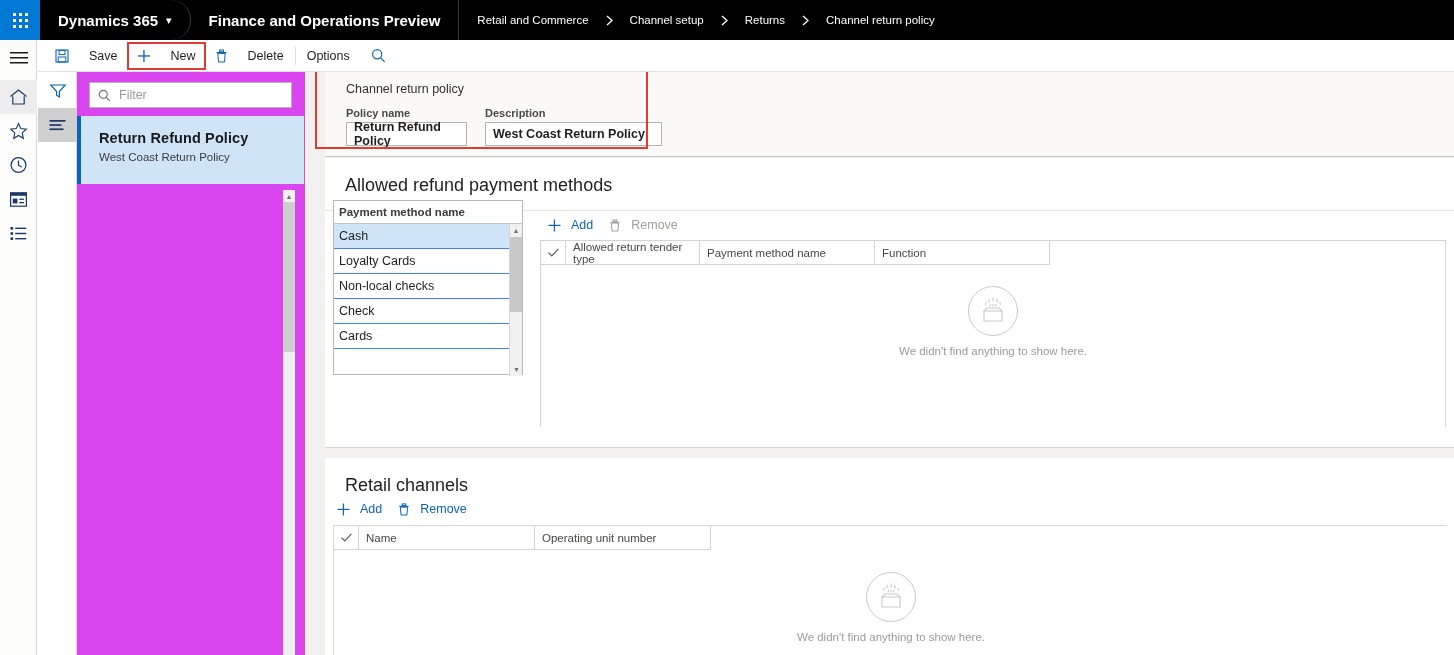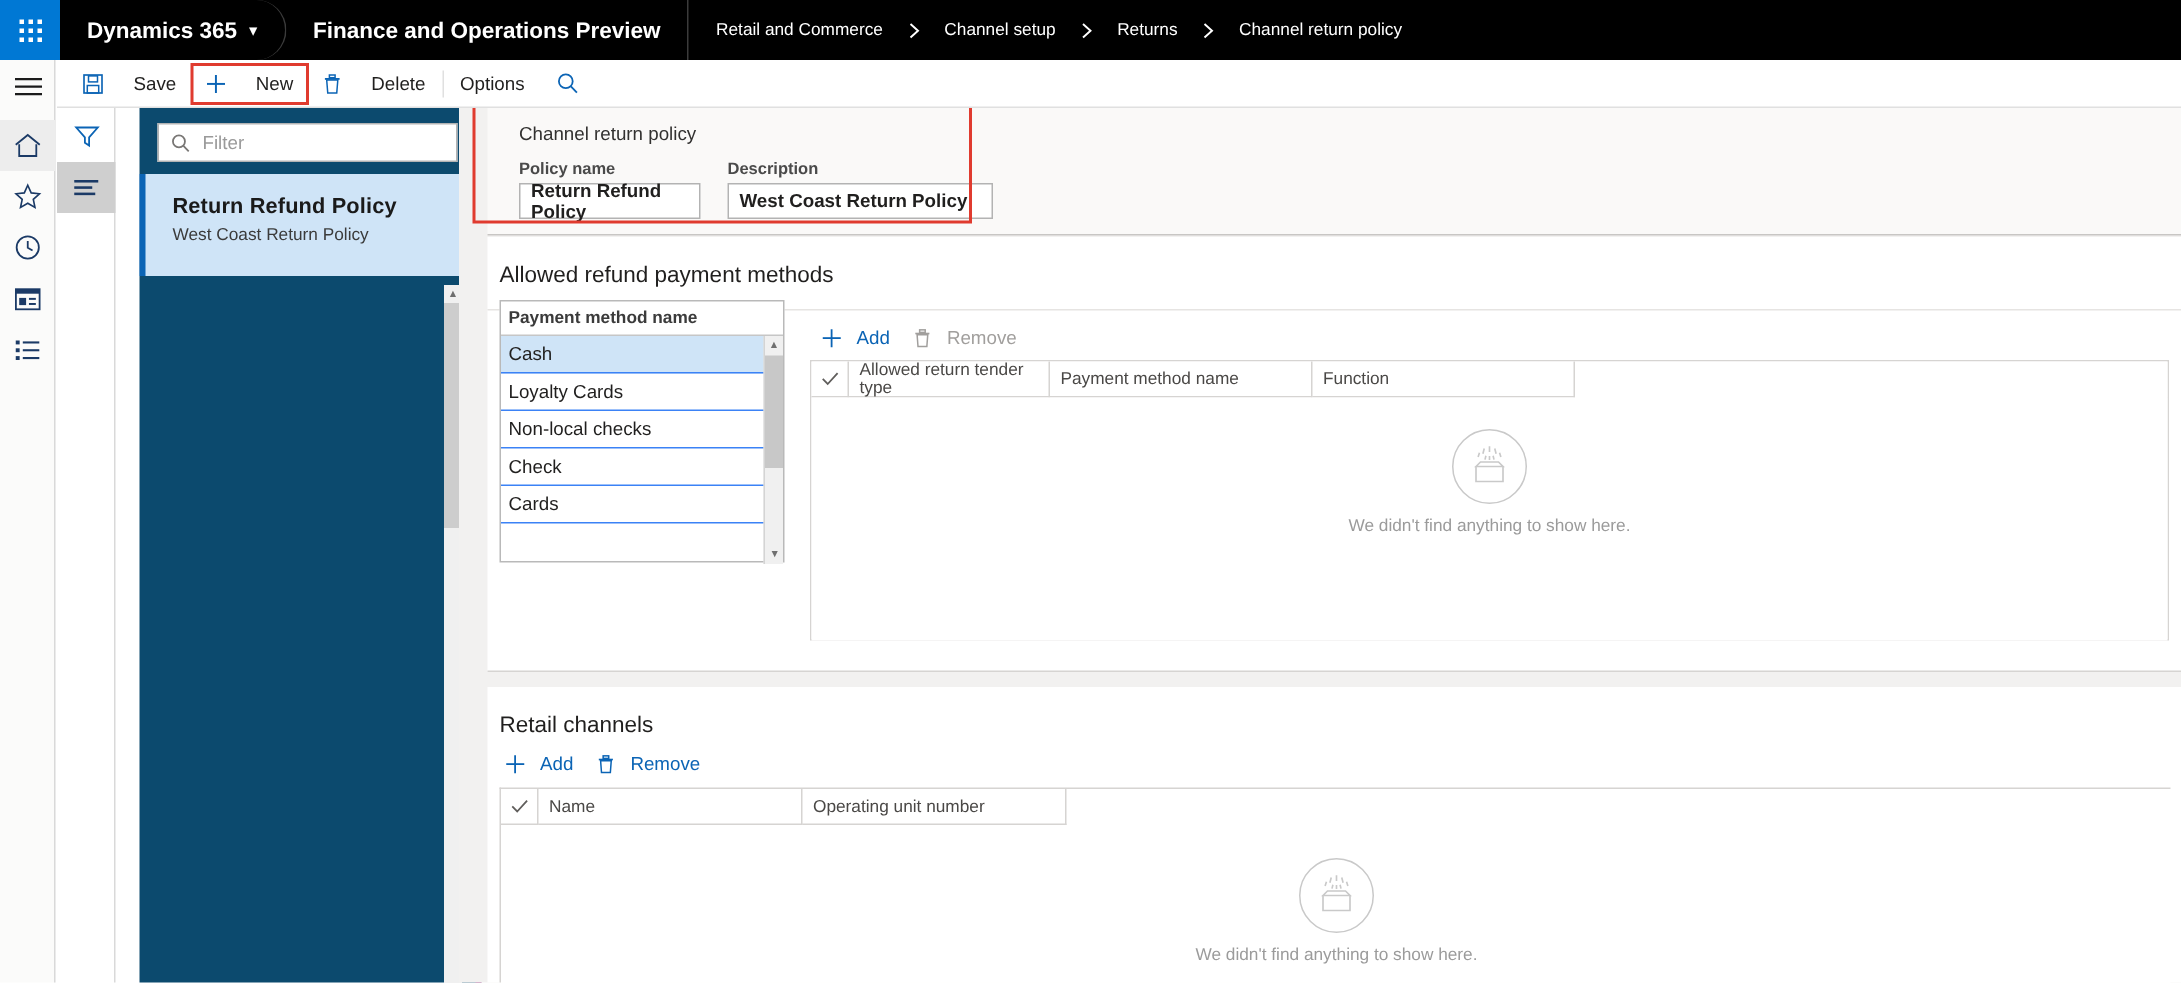--- a/index.html
+++ b/index.html
@@ -110,24 +110,24 @@
   .cmd-sep { width: 1px; height: 18px; background: #e0e0e0; margin: 0 2px; }
   .cmd.highlighted {
     border: 2px solid #e03b2f;
     height: 28px;
     padding: 0 8px;
   }
   .cmd-search { padding: 0 12px; }
 
   
   .listpanel {
-    position: absolute; top: 72px; left: 93px;
+    position: absolute; top: 72px; left: 77px;
     width: 228px; height: 583px;
-    background: #0c4a6e;
-    border-right: 4px solid #ec4899;
+    background: #d946ef;
+    border-right: 1px solid #ec4899;
   }
   .filter-wrap { padding: 10px 12px 8px 12px; }
   .filter-box {
     position: relative;
     height: 26px;
     border: 1px solid #b3b3b3;
     background: #ffffff;
     display: flex; align-items: center;
     padding-left: 8px; gap: 6px;
   }
@@ -217,22 +217,23 @@
   
   .section {
     position: absolute; left: 19px;
     width: 1129px;
     background: #ffffff;
     border-bottom: 1px solid #d6d4d2;
   }
   .section.s1 { top: 86px; height: 290px; }
   .section.s2 { top: 386px; height: 269px; }
   .section-title {
-    font-size: 15px; color: #201f1e;
+    font-size: 18px; color: #201f1e;
     padding: 17px 0 0 8px;
+    margin-left: 12px;
   }
   .section .hr {
     height: 1px; background: #e6e4e2;
     margin: 14px 0 0 0;
   }
 
   
   .pm-box {
     position: absolute; top: 128px; left: 333px;
     width: 190px; height: 175px;

